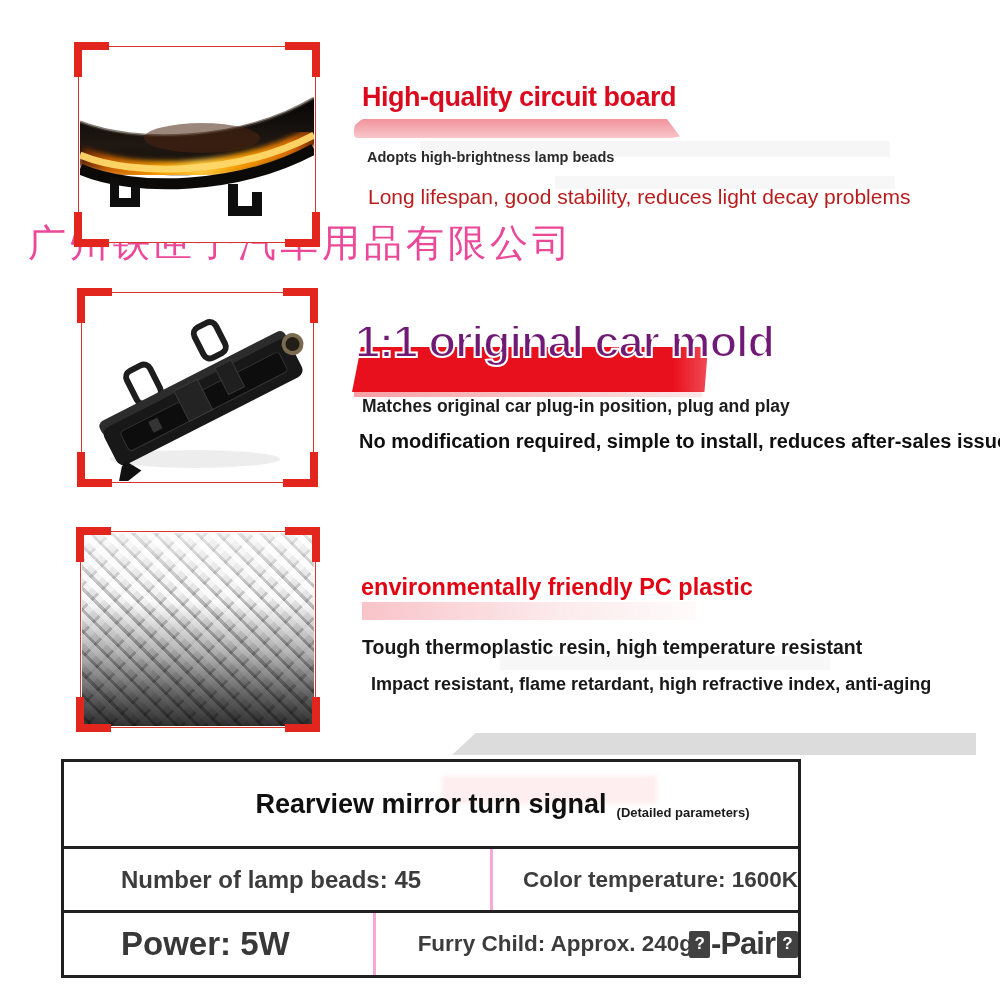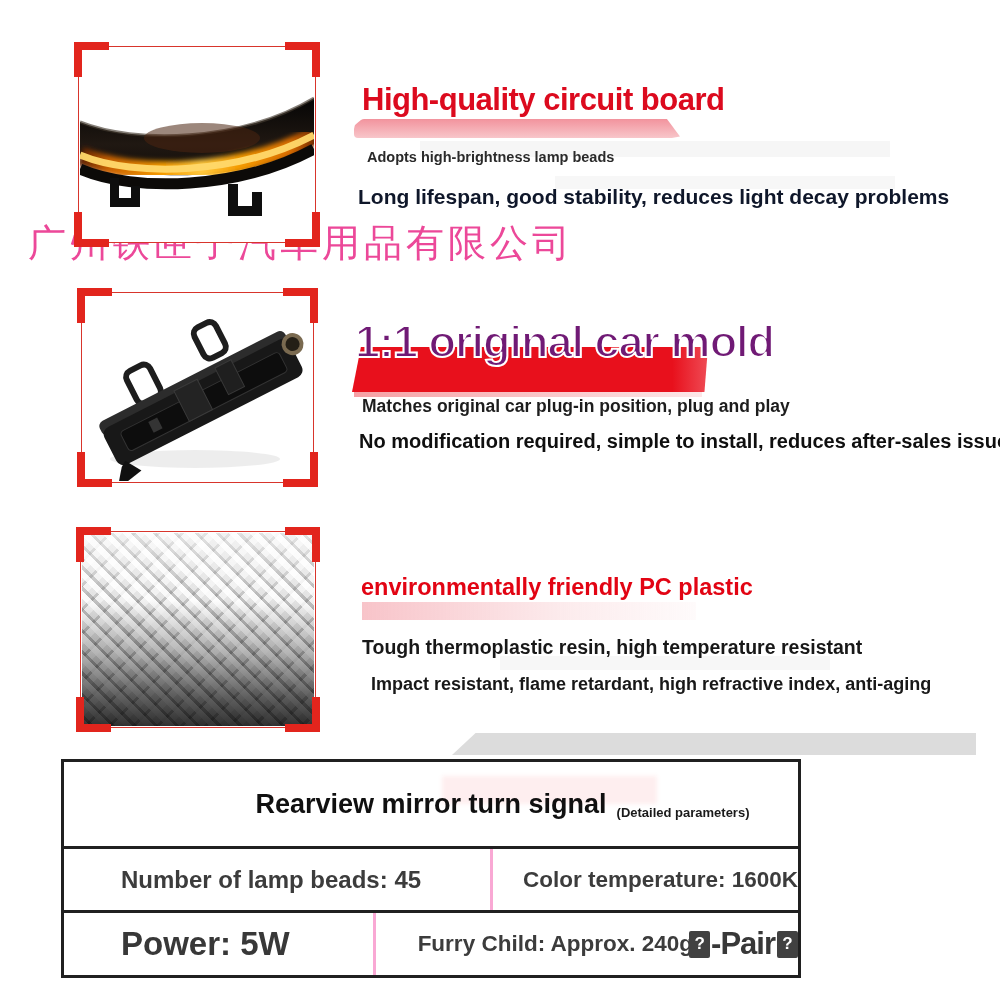--- a/index.html
+++ b/index.html
@@ -14,29 +14,29 @@
   .c-bl{left:-5px;bottom:-5px;border-left-width:8px;border-bottom-width:8px;}
   .c-br{right:-5px;bottom:-5px;border-right-width:8px;border-bottom-width:8px;}
   .photo{position:absolute;left:1px;top:1px;right:1px;bottom:1px;overflow:hidden;}
 
   
   .watermark{position:absolute;left:28px;top:218px;font-size:38px;letter-spacing:4px;
              color:#ec4899;white-space:nowrap;z-index:1;font-weight:400;}
   .artifact{position:absolute;z-index:0;}
 
   
-  .h1-red{position:absolute;left:362px;top:82px;font-size:31px;font-weight:700;letter-spacing:-0.5px;
+  .h1-red{position:absolute;left:362px;top:82px;font-size:27px;font-weight:700;letter-spacing:-0.5px;
           color:#dc0a1e;white-space:nowrap;z-index:2;}
   .band1{position:absolute;left:354px;top:119px;width:326px;height:19px;z-index:1;
          background:linear-gradient(180deg,#f2939d 0%,#f8c6ca 100%);
          clip-path:polygon(2.5% 0,96% 0,100% 92%,97.5% 100%,0 100%,0 35%);
          border-radius:10px 0 0 4px;}
   .s1-line1{position:absolute;left:367px;top:149px;font-size:14.5px;font-weight:700;color:#2a2a2a;
             white-space:nowrap;z-index:2;}
-  .s1-line2{position:absolute;left:358px;top:185px;font-size:21px;font-weight:700;color:#0f172a;
+  .s1-line2{position:absolute;left:368px;top:185px;font-size:21px;font-weight:400;color:#b91c1c;
             white-space:nowrap;z-index:2;}
 
   
   .banner2{position:absolute;left:352px;top:347px;width:356px;height:45px;z-index:1;
            background:linear-gradient(90deg,#e8101c 0%,#e8101c 90%,#ef4b55 100%);
            clip-path:polygon(2.5% 0,100% 0,99% 100%,0 100%);}
   .banner2-fade{position:absolute;left:354px;top:391px;width:348px;height:6px;z-index:1;
            background:linear-gradient(90deg,rgba(232,16,28,.40),rgba(232,16,28,.10));}
   .h2-red{position:absolute;left:355px;top:316px;font-size:45px;font-weight:700;letter-spacing:-1px;
           color:#701a75;-webkit-text-stroke:2px #ffffff;white-space:nowrap;z-index:2;}

